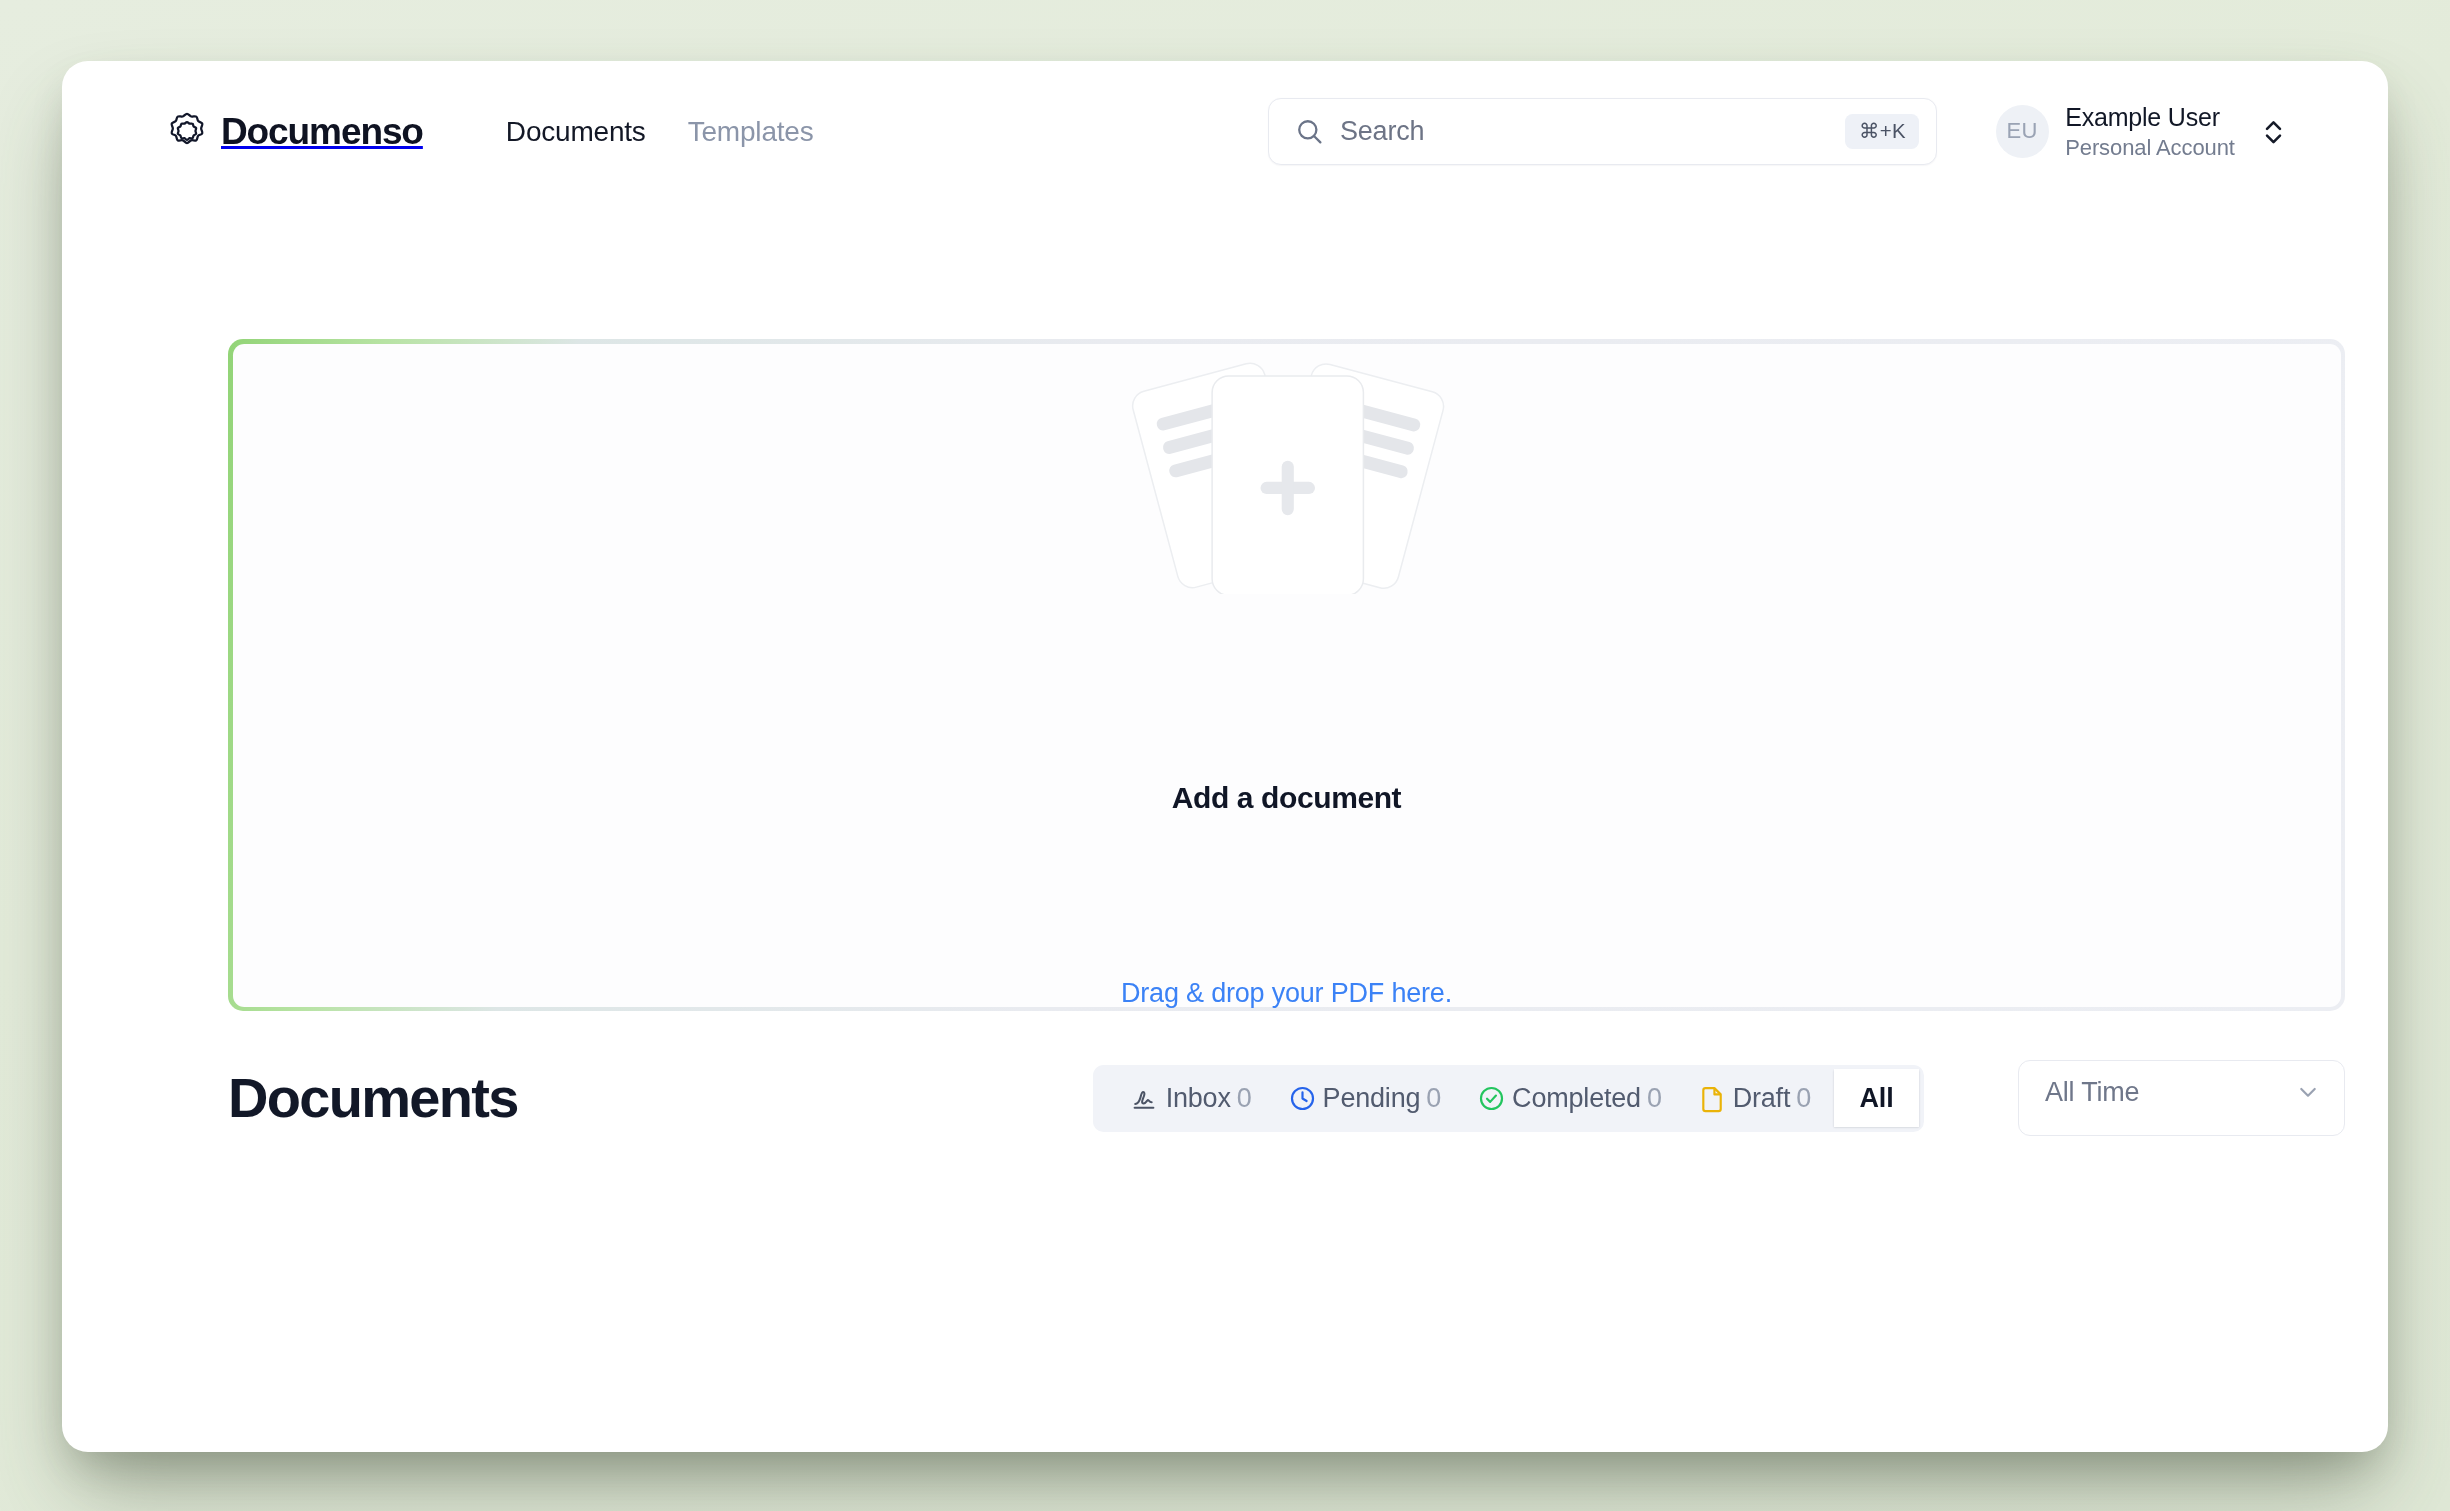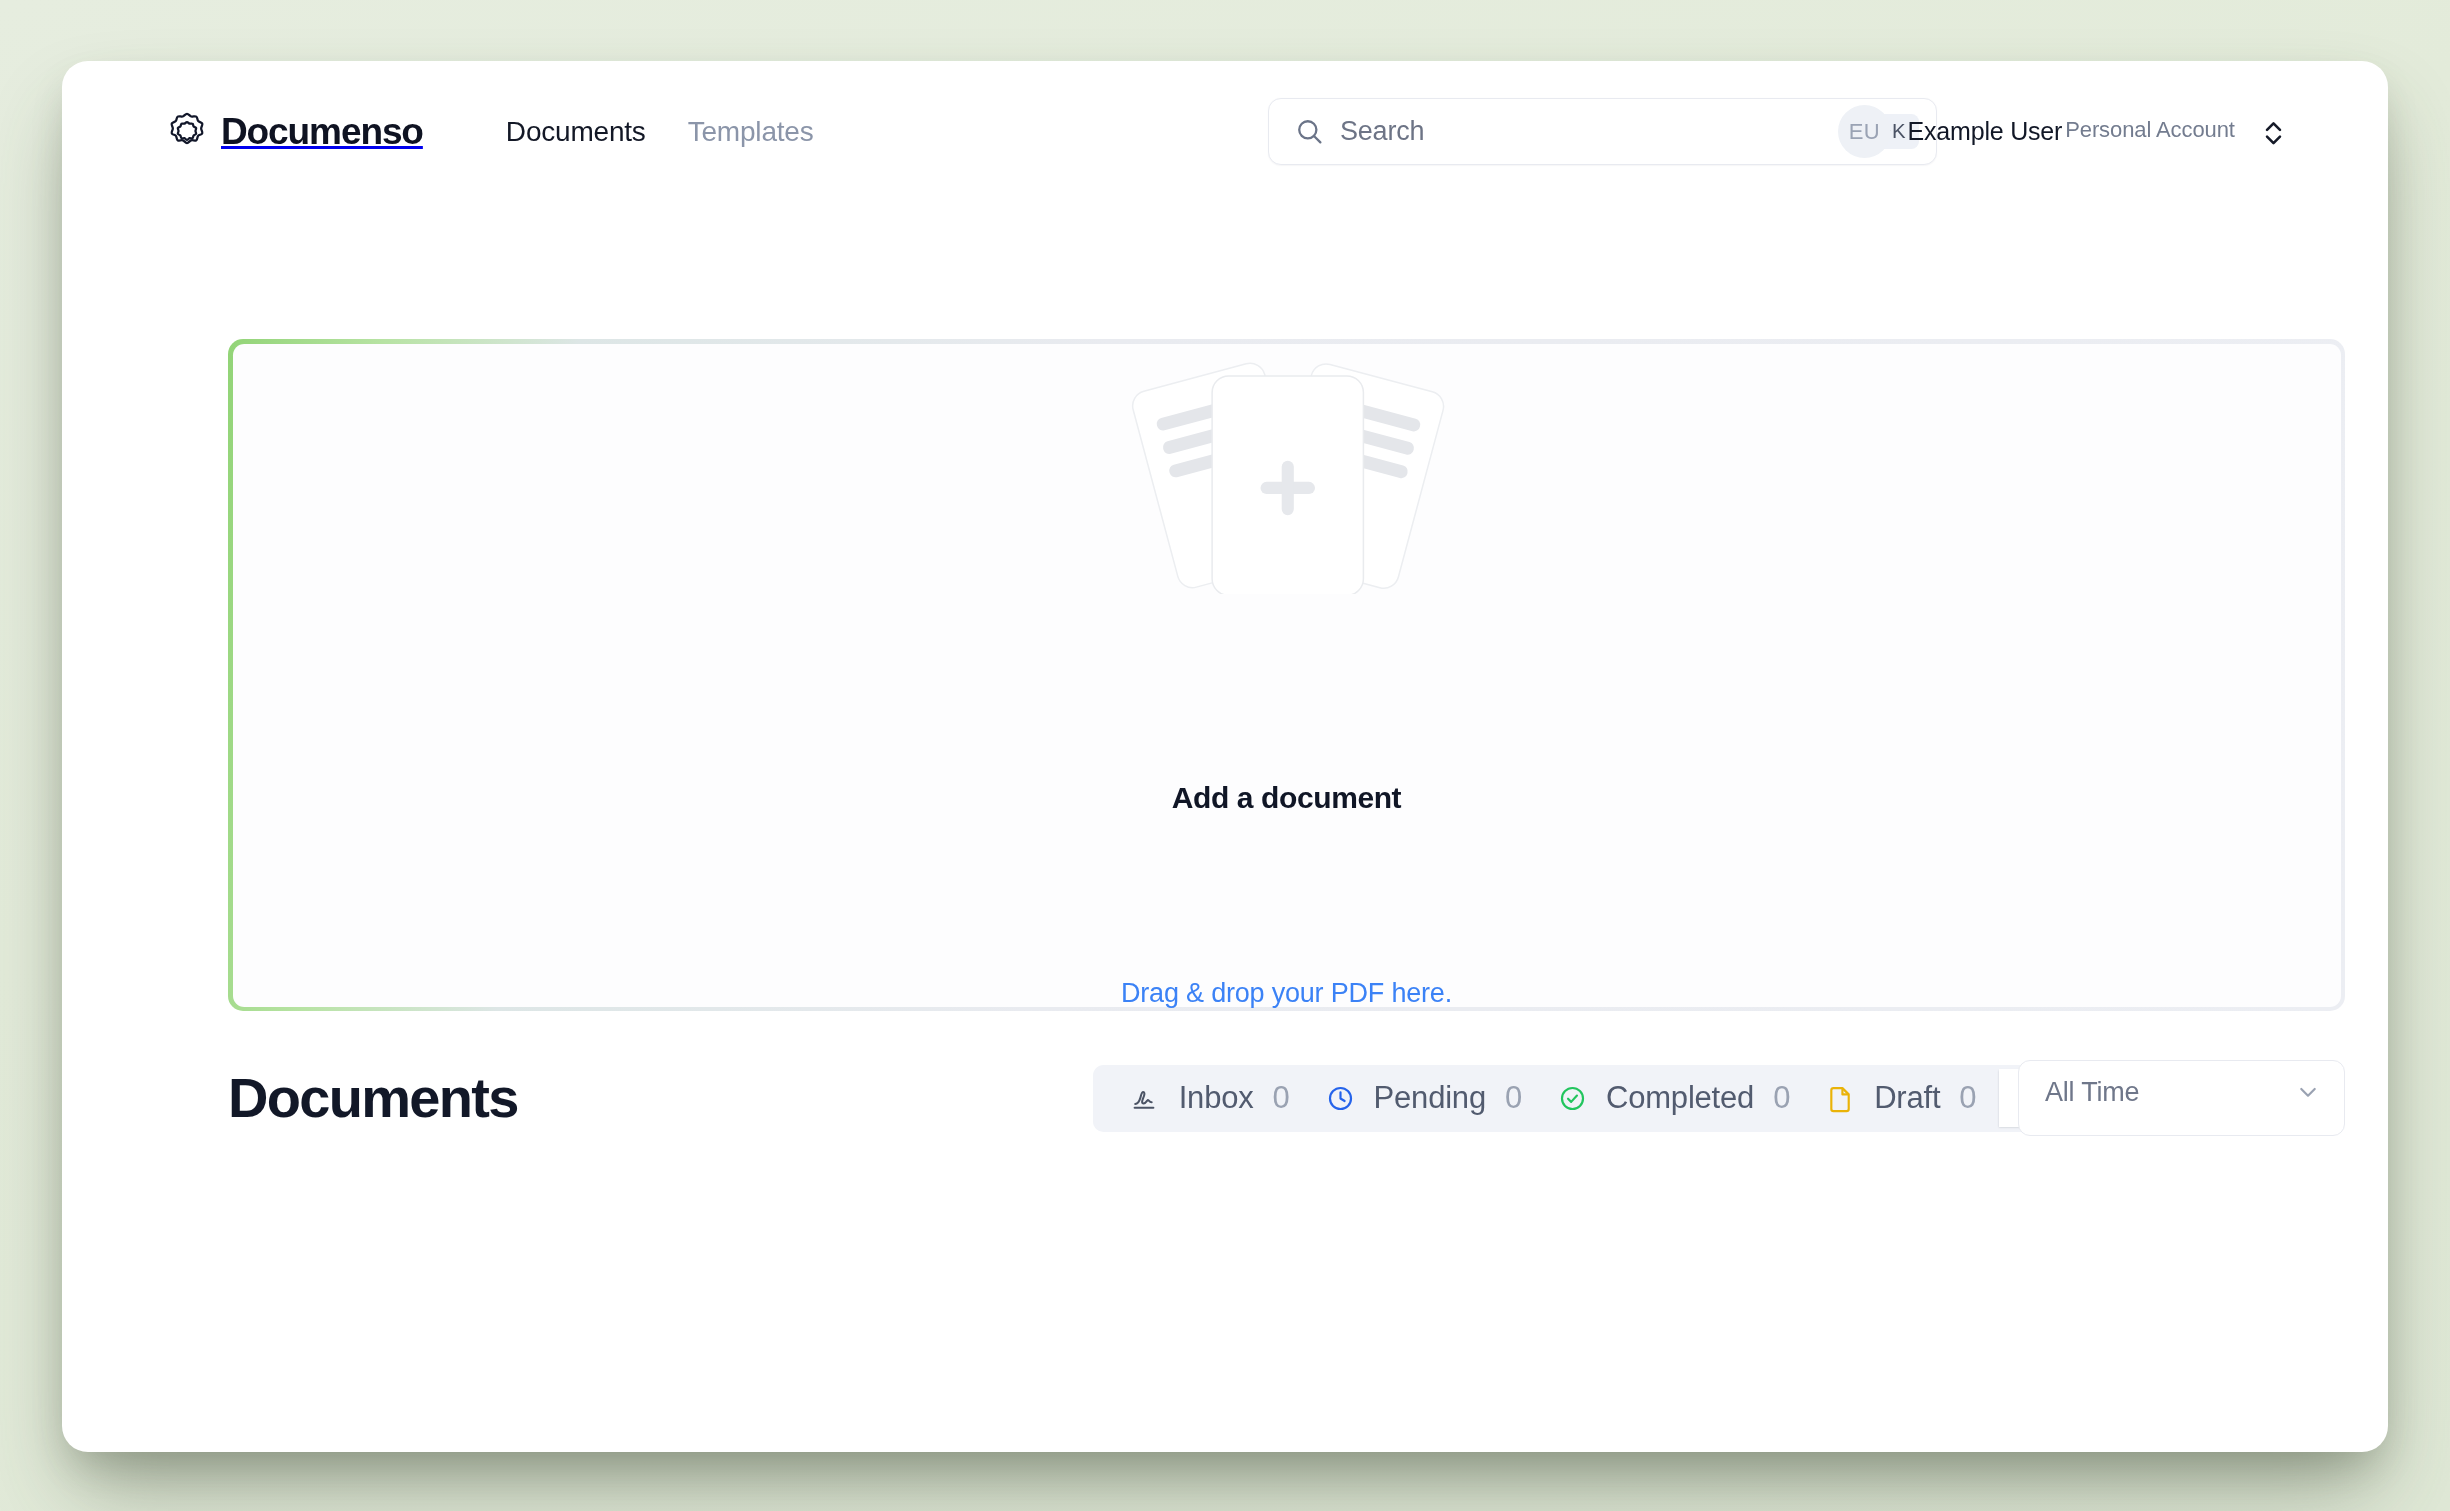--- a/index.html
+++ b/index.html
@@ -127,21 +127,21 @@
   .avatar {
     width: 53px; height: 53px;
     border-radius: 50%;
     background: #eef1f6;
     color: #9aa3b4;
     display: flex; align-items: center; justify-content: center;
     font-size: 22px;
     letter-spacing: 0.4px;
     flex: none;
   }
-  .account-text { display: flex; flex-direction: row; gap: 3px; }
+  .account-text { display: flex; flex-direction: column; gap: 3px; }
   .account-name { font-size: 25px; color: #111726; letter-spacing: -0.2px; line-height: 1.15; }
   .account-sub  { font-size: 22px; color: #737c8f; letter-spacing: -0.1px; line-height: 1.15; }
   .chev-updown { width: 23px; height: 32px; color: #151a28; flex: none; margin-left: 10.6px; }
 
   
   .dropzone {
     position: absolute;
     left: 166px;
     top: 278px;
     width: 2117px;
@@ -203,24 +203,24 @@
     display: flex;
     align-items: center;
     gap: 0;
     background: #f1f3f8;
     border-radius: 10.6px;
     padding: 0 0 0 19.7px;
   }
   .filter-tab {
     display: flex;
     align-items: center;
-    gap: 19px;
+    gap: 6px;
     height: 67px;
     padding: 0 18px;
-    font-size: 31px;
+    font-size: 27px;
     letter-spacing: -0.2px;
     color: #525b6f;
     background: transparent;
     border: 0;
     font-family: inherit;
     cursor: pointer;
     white-space: nowrap;
   }
   .filter-tab .count { color: #9aa2b2; }
   .filter-tab .ficon { width: 29px; height: 29px; flex: none; display: block; }

